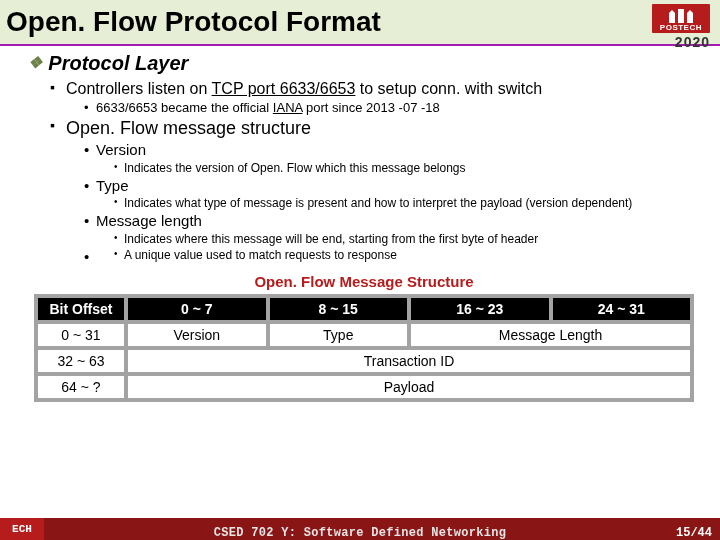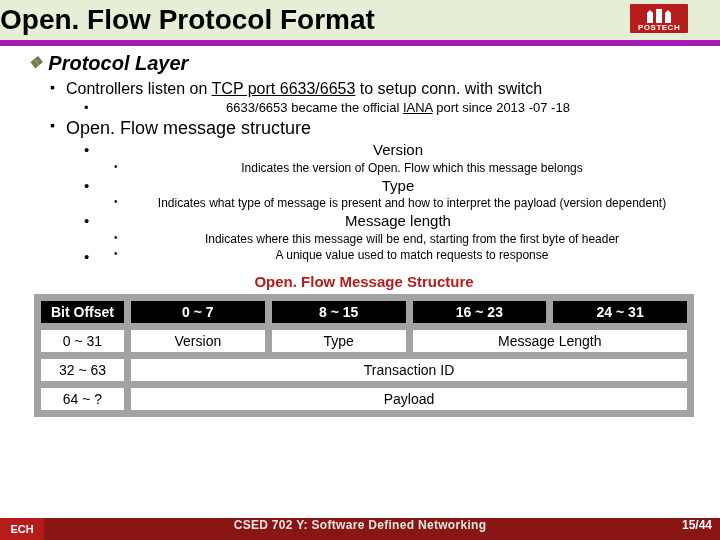--- a/index.html
+++ b/index.html
@@ -1,50 +1,50 @@
 <!DOCTYPE html>
 <html><head>
 <meta charset="utf-8">
 <style>
   * { box-sizing: border-box; margin: 0; padding: 0; }
   html, body { width: 720px; height: 540px; font-family: Arial, Helvetica, sans-serif; background:#fff; position:relative; }
-  .title-bar { background:#e7eed6; height:46px; display:flex; align-items:center; border-bottom:6px solid #a21caf;}
+  .title-bar { background:#e7eed6; height:46px; display:flex; align-items:center; padding-left:6px; border-bottom:2px solid #a21caf;}
   .title-bar h1 { font-size:28px; font-weight:bold; letter-spacing:0; color:#000; }
-  .logo { position:absolute; top:4px; right:10px; width:80px; height:38px; display:flex; flex-direction:row; align-items:flex-start; color:#fff; }
+  .logo { position:absolute; top:4px; right:10px; width:80px; height:38px; display:flex; flex-direction:column; align-items:flex-end; color:#fff; }
   .logo svg { display:block; }
   .logo-text { font-size:8px; font-weight:bold; color:#fff; background:#b71c1c; padding:0 2px; border-radius:1px; margin-top:-2px; letter-spacing:0.5px;}
   .logo-wrap { background:#b71c1c; padding:3px 6px 1px; border-radius:1px; display:flex; flex-direction:column; align-items:center;}
   .logo-sub { font-size:14px; color:#333; font-weight:bold; margin-top:1px; letter-spacing:1px;padding-left:32px; }
 
   .content { padding:6px 20px 0 28px; }
   .diamond { color:#6b7f46; font-size:16px; margin-right:6px; position:relative; top:-1px;}
   .h2 { font-size:20px; font-weight:bold; font-style:italic; display:flex; align-items:center; margin-bottom:4px;}
   ul.b1 { list-style:none; padding-left:22px; }
   ul.b1 > li { font-size:16px; line-height:1.25; position:relative; padding-left:16px; margin-bottom:1px;}
   ul.b1 > li::before { content:"\25AA"; position:absolute; left:0; top:0; font-size:14px; }
   ul.b1 > li.big { font-size:18px; font-weight:normal; }
   .underline { text-decoration: underline; }
 
-  ul.b2 { list-style:none; padding-left:18px; margin-top:1px;text-align:center; }
+  ul.b2 { list-style:none; padding-left:18px; margin-top:1px; }
   ul.b2 > li { font-size:13px; line-height:1.25; position:relative; padding-left:12px; margin:1px 0;}
   ul.b2 > li::before { content:"\2022"; position:absolute; left:0; top:0; }
   ul.b2 > li.med { font-size:15px; }
 
   ul.b3 { list-style:none; padding-left:18px; }
   ul.b3 > li { font-size:12px; line-height:1.25; position:relative; padding-left:10px; margin:1px 0;}
   ul.b3 > li::before { content:"\2022"; position:absolute; left:0; top:0; font-size:10px; }
 
   .table-title { text-align:center; color:#b71c1c; font-weight:bold; font-size:15px; margin-top:10px; margin-bottom:4px; }
 
   table.ofm { width:660px; margin:0 auto; border-collapse:collapse; table-layout:fixed; }
-  table.ofm th, table.ofm td { border:7px solid #a3a3a3; text-align:center; font-size:14px; padding:3px 2px; }
+  table.ofm th, table.ofm td { border:4px solid #a3a3a3; text-align:center; font-size:14px; padding:3px 2px; }
   table.ofm thead th { background:#000; color:#fff; font-weight:bold; }
   table.ofm .col0 { width:90px; }
 
-  .footer { position:absolute; bottom:0; left:0; right:0; height:22px; background:#8a1515; display:flex; align-items:flex-start; }
+  .footer { position:absolute; bottom:0; left:0; right:0; height:22px; background:#8a1515; display:flex; align-items:flex-end;font-family:Liberation Mono, monospace; }
   .footer-left { position:absolute; left:0; bottom:0; height:22px; width:44px; background:#b71c1c; color:#fff; font-size:11px; font-weight:bold; display:flex; align-items:center; justify-content:center; }
   .footer-center { flex:1; text-align:center; color:#e5e5e5; font-size:12px; font-weight:bold; letter-spacing:0.3px; }
   .footer-right { position:absolute; right:8px; color:#fff; font-size:12px; font-weight:bold; }
 </style>
 </head>
 <body>
 
 <div class="title-bar">
   <h1>Open. Flow Protocol Format</h1>
 </div>

